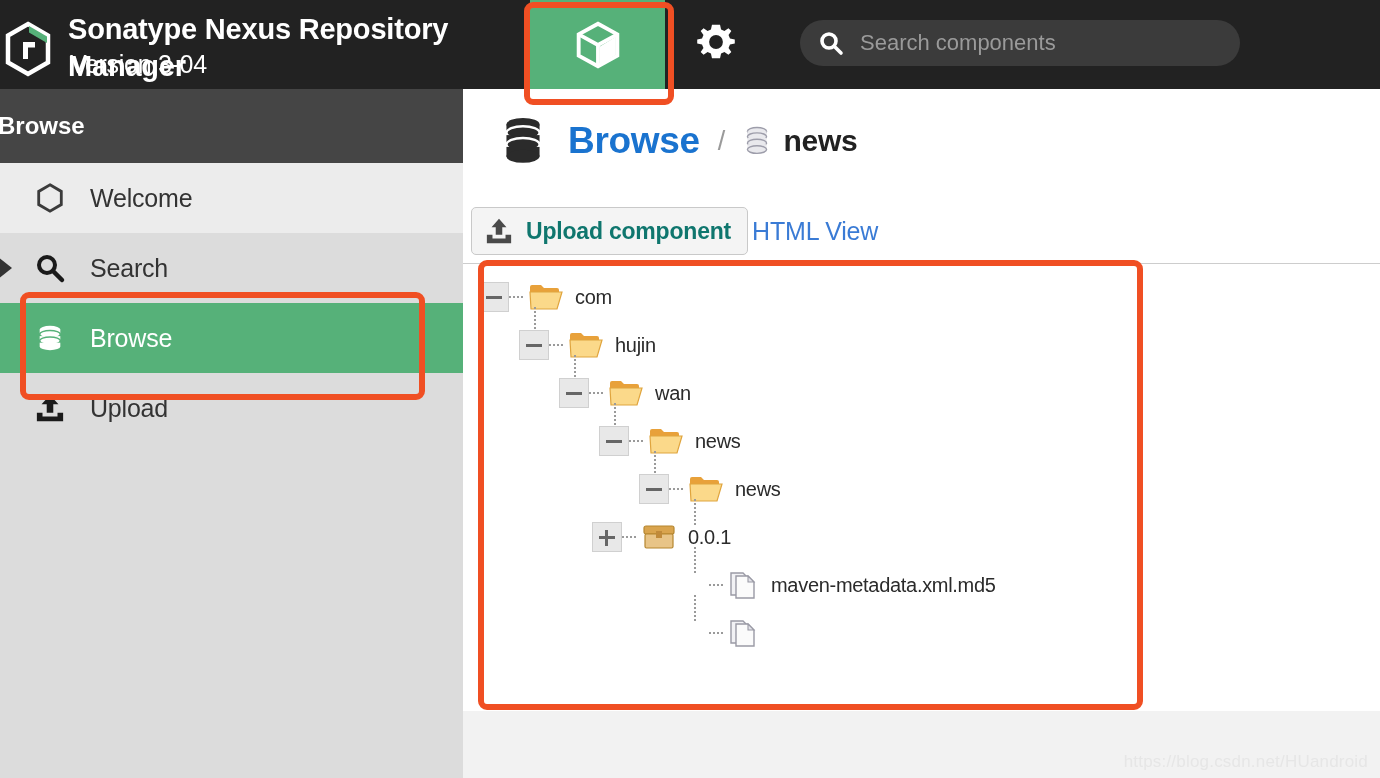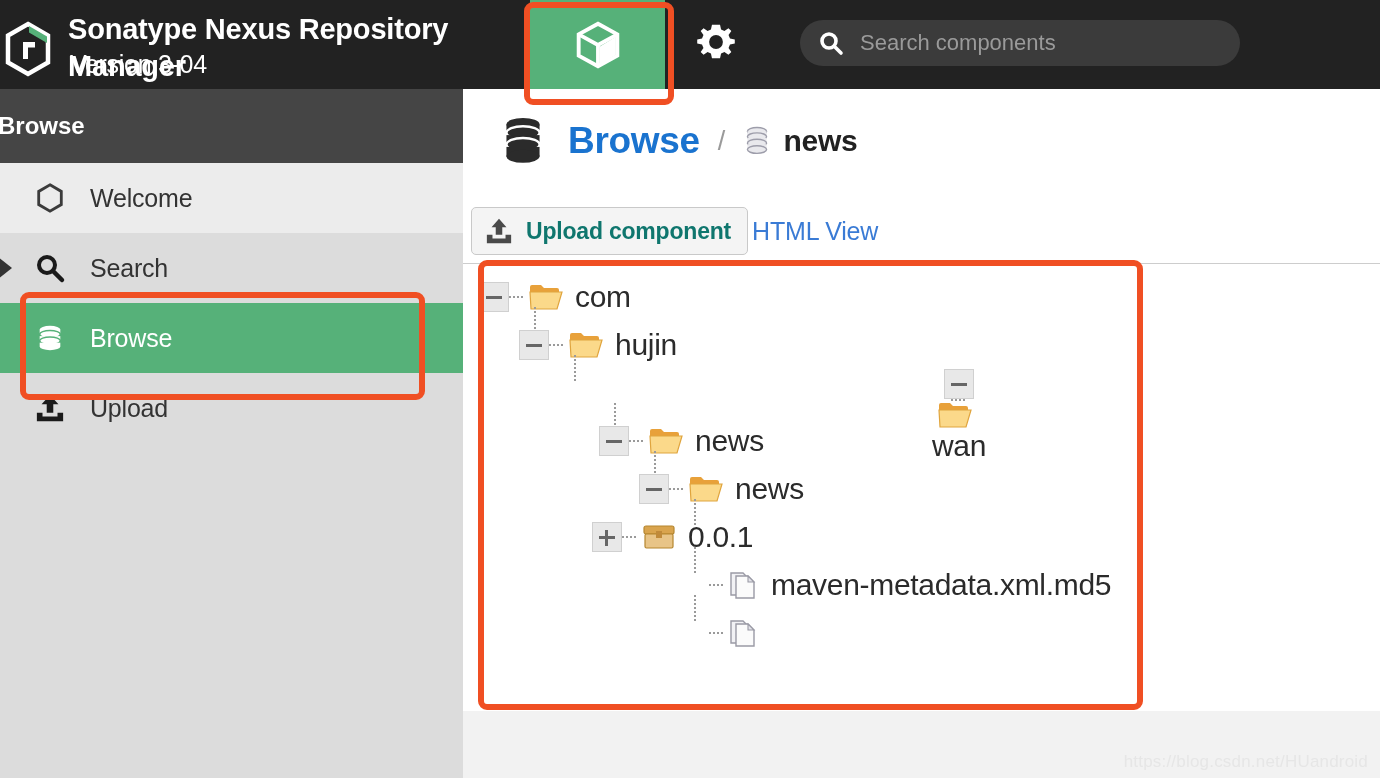--- a/index.html
+++ b/index.html
@@ -300,21 +300,21 @@
   .tree-vline {
     position: absolute;
     top: -14px;
     width: 2px;
     height: 28px;
     background-image: linear-gradient(to bottom, #9a9a9a 50%, transparent 50%);
     background-size: 2px 4px;
   }
   .tree-icon { flex: none; margin-left: 4px; margin-right: 12px; display: flex; }
   .tree-label {
-    font-size: 30px;
+    font-size: 20px;
     color: #2b2b2b;
     letter-spacing: -0.3px;
     white-space: nowrap;
   }
 
   
   .footer {
     position: absolute;
     left: 463px;
     top: 711px;
@@ -510,21 +510,21 @@
       <span class="tree-dots"></span>
       <span class="tree-icon">
         <svg viewBox="0 0 34 28" width="34" height="28">
           <path d="M1 4 a2 2 0 0 1 2-2 h9 l3 3 h13 a2 2 0 0 1 2 2 v3 h-29 z" fill="#e8a13a"></path>
           <path d="M1 9 h24 l8 0 -5 17 h-26 z" fill="#fbd98a" stroke="#e0a53e" stroke-width="1.2"></path>
         </svg>
       </span>
       <span class="tree-label">hujin</span>
     </div>
 
-    <div class="tree-row" style="padding-left:80px;flex-direction:column;">
+    <div class="tree-row" style="padding-left:80px;">
       <span class="tree-vline" style="left:95px;"></span>
       <span class="tree-exp">
           <span class="pm-h"></span>
         </span>
       <span class="tree-dots"></span>
       <span class="tree-icon">
         <svg viewBox="0 0 34 28" width="34" height="28">
           <path d="M1 4 a2 2 0 0 1 2-2 h9 l3 3 h13 a2 2 0 0 1 2 2 v3 h-29 z" fill="#e8a13a"></path>
           <path d="M1 9 h24 l8 0 -5 17 h-26 z" fill="#fbd98a" stroke="#e0a53e" stroke-width="1.2"></path>
         </svg>

